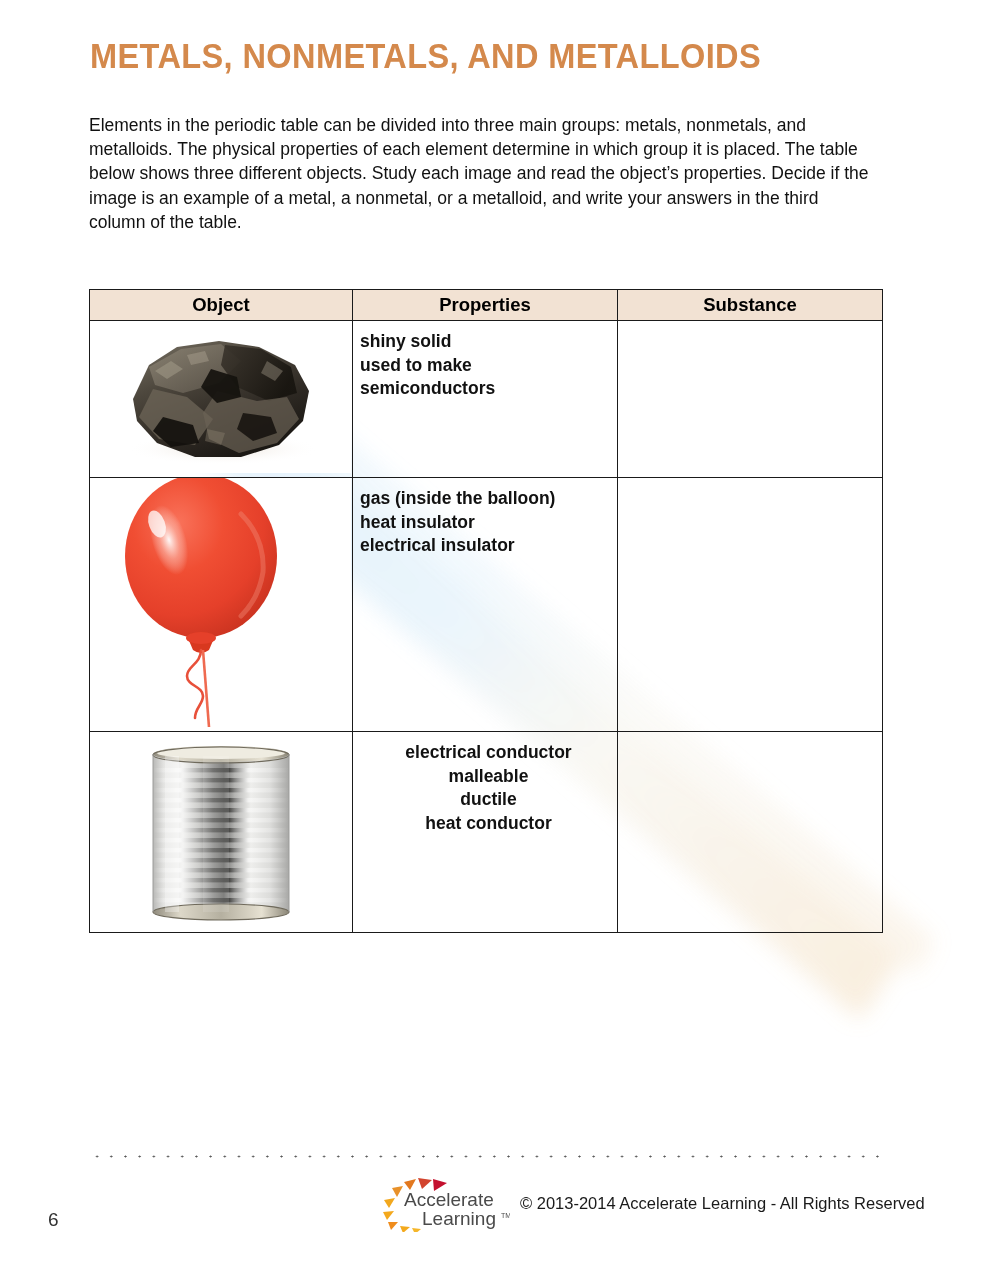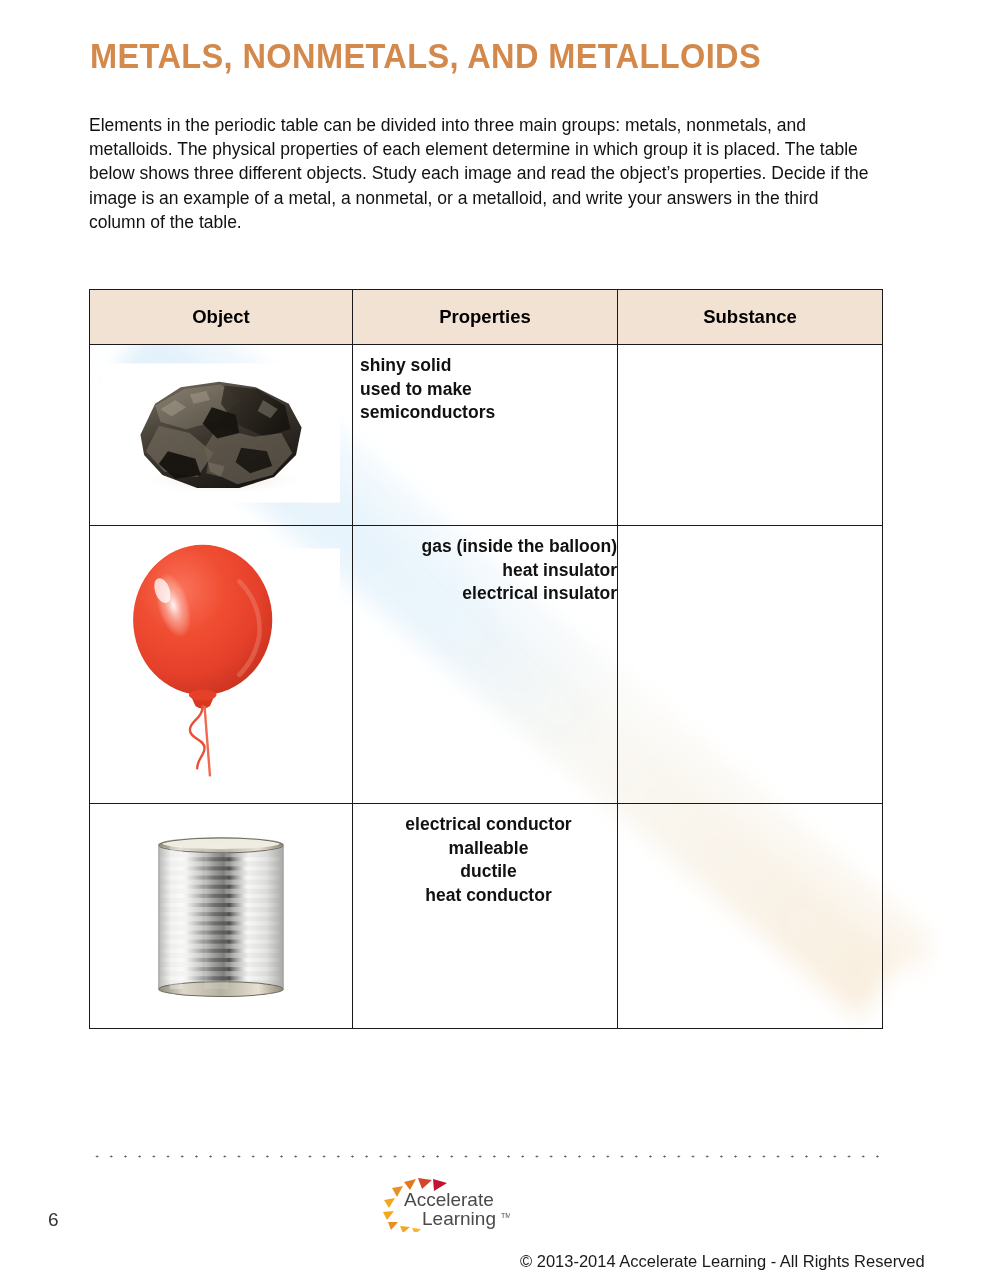--- a/index.html
+++ b/index.html
@@ -66,21 +66,21 @@
   #worksheet-table {
     position: absolute;
     left: 89px;
     top: 289px;
     width: 793px;
     border-collapse: collapse;
     table-layout: fixed;
   }
   #worksheet-table td, #worksheet-table th {
     border: 1.6px solid #1a1a1a;
-    padding: 12px;
+    padding: 0;
     vertical-align: top;
     background: transparent;
   }
   #worksheet-table thead th {
     background: #F2E2D3;
     height: 30px;
     text-align: center;
     vertical-align: middle;
     font-size: 18.5px;
     font-weight: bold;
@@ -102,21 +102,21 @@
   .cell-object {
     position: relative;
   }
   .obj-wrap {
     position: relative;
     width: 100%;
     height: 100%;
   }
 
   .row1 { height: 155px; }
-  .row2 { height: 252px; text-align: right; }
+  .row2 { height: 252px; }
   .row3 { height: 198px; text-align: center; }
 
   
   #footer-rule {
     position: absolute;
     left: 90px;
     top: 1155px;
     width: 800px;
     height: 3px;
     background-image: radial-gradient(circle, #555 0.9px, transparent 1.1px);
@@ -133,21 +133,21 @@
   #footer-logo {
     position: absolute;
     left: 370px;
     top: 1178px;
     width: 140px;
     height: 54px;
   }
   #copyright {
     position: absolute;
     left: 520px;
-    top: 1252px;
+    top: 1194px;
     font-size: 16.5px;
     color: #1a1a1a;
     white-space: nowrap;
   }
 </style>
 </head>
 <body>
 
 <svg id="watermark" viewBox="0 0 1000 1279" xmlns="http://www.w3.org/2000/svg">
   <defs>

